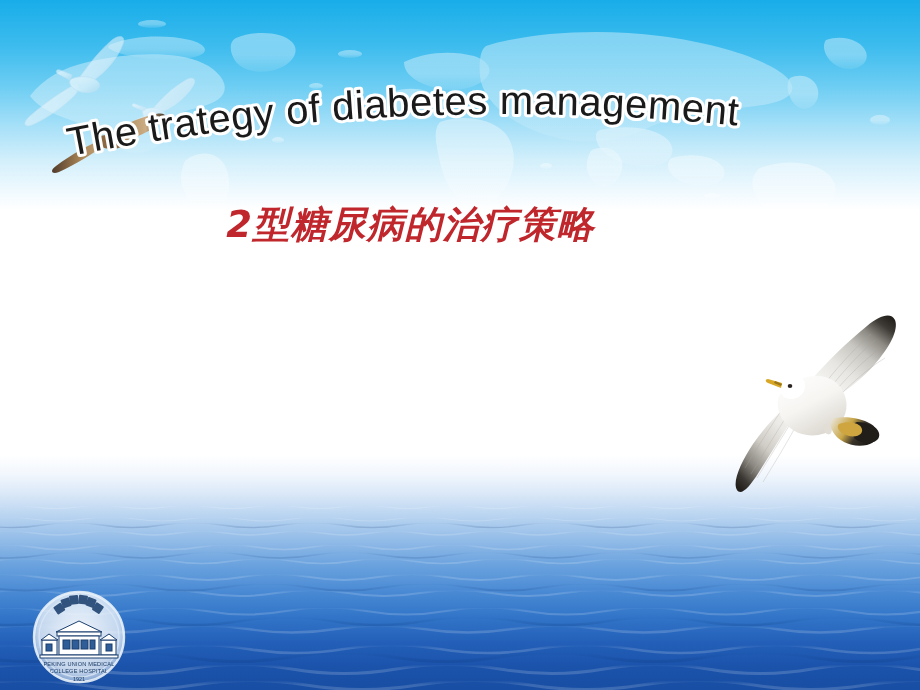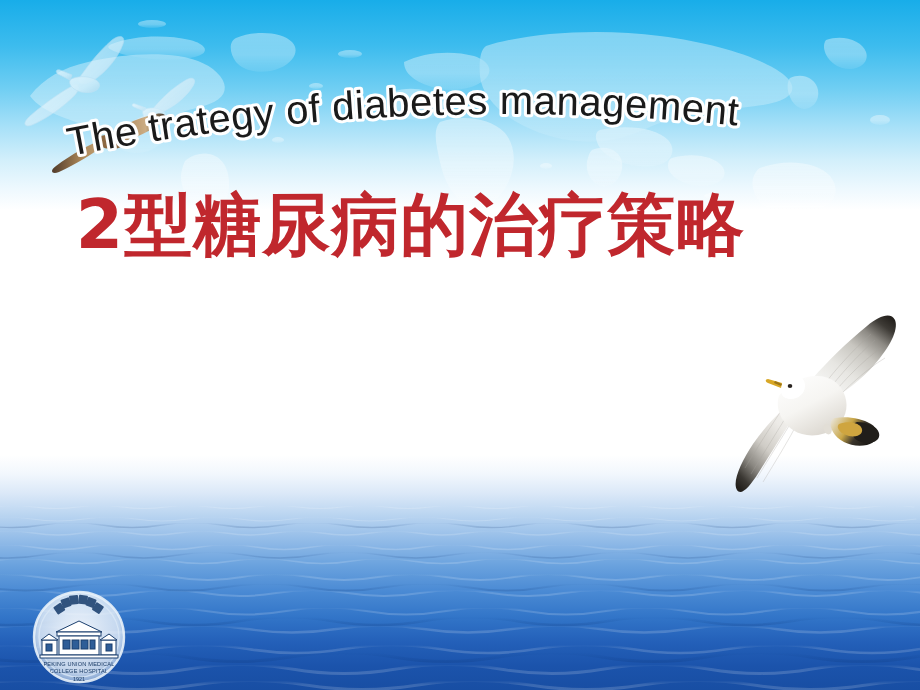--- a/index.html
+++ b/index.html
@@ -96,26 +96,27 @@
     stroke-linejoin: round;
   }
 
   .cn-title {
     position: absolute;
     left: 0;
     top: 194px;
     width: 821px;
     text-align: center;
     font-family: "DejaVu Sans", "Liberation Sans", sans-serif;
-    font-size: 68px;
+    font-size: 37px;
     font-weight: 700;
     color: #c0272d;
     letter-spacing: 1px;
     line-height: 62px;
     white-space: nowrap;
+    font-style: italic;
   }
 
   
   .bird { position: absolute; }
   .bird-ghost-1 { left: 14px;  top: 28px;  width: 128px; height: 104px; opacity: .62; }
   .bird-ghost-2 { left: 100px; top: 68px;  width: 100px; height: 78px;  opacity: .62; }
   .bird-brown   { left: 48px;  top: 106px; width: 122px; height: 68px;  opacity: .95; }
   .bird-main    { left: 735px; top: 300px; width: 172px; height: 208px; }
 
   

